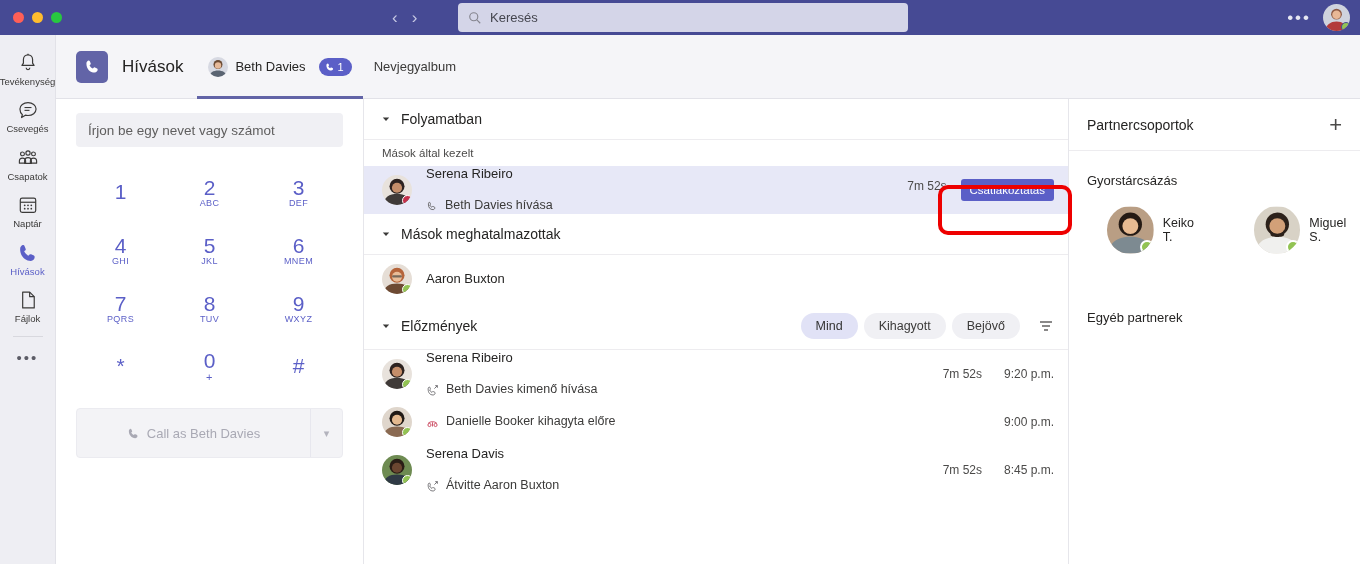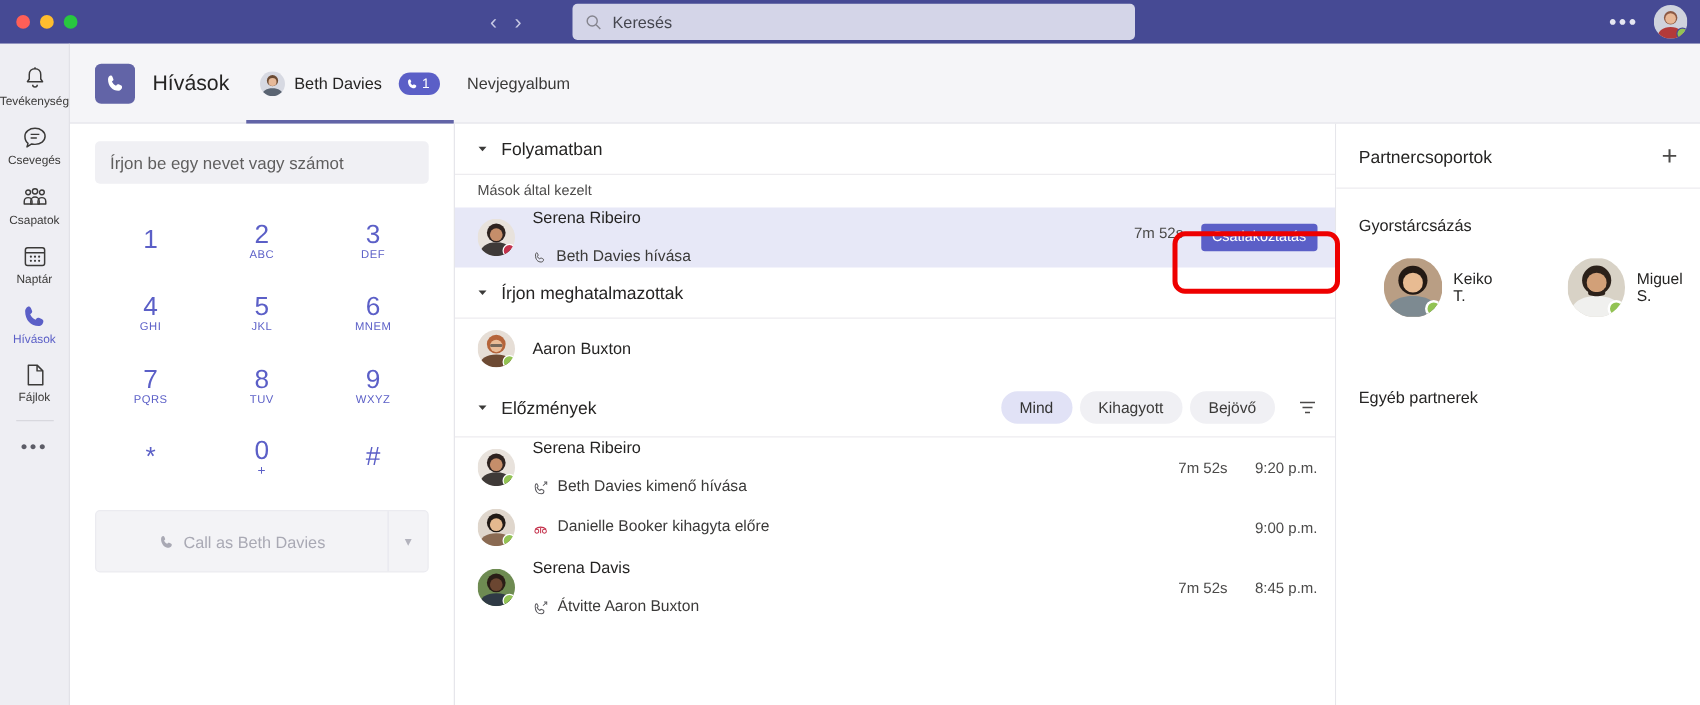--- a/index.html
+++ b/index.html
@@ -420,21 +420,21 @@
     <span class="row-right">
       <span class="row-dur">7m 52s</span>
       <button class="join-btn">Csatlakoztatás</button>
     </span>
   </div>
 
   <div class="sect-head">
     <svg class="caret" viewBox="0 0 10 10">
         <path d="M1 3 L5 7.5 L9 3 Z" fill="#3b3a39"></path>
       </svg>
-    <span class="sect-title">Írjon meghatalmazottak</span>
+    <span class="sect-title">Mások meghatalmazottak</span>
   </div>
   <div class="divline"></div>
 
   <div class="callrow">
     <span class="avatar">
       <svg class="ph" viewBox="0 0 40 40">
           <rect width="40" height="40" fill="#e6ded6"></rect>
           <path d="M2 40c0-10 8-14 18-14s18 4 18 14z" fill="#6d4a33"></path>
           <circle cx="20" cy="15" r="10" fill="#b5643a"></circle>
           <circle cx="20" cy="17" r="6.6" fill="#e9bc97"></circle>

